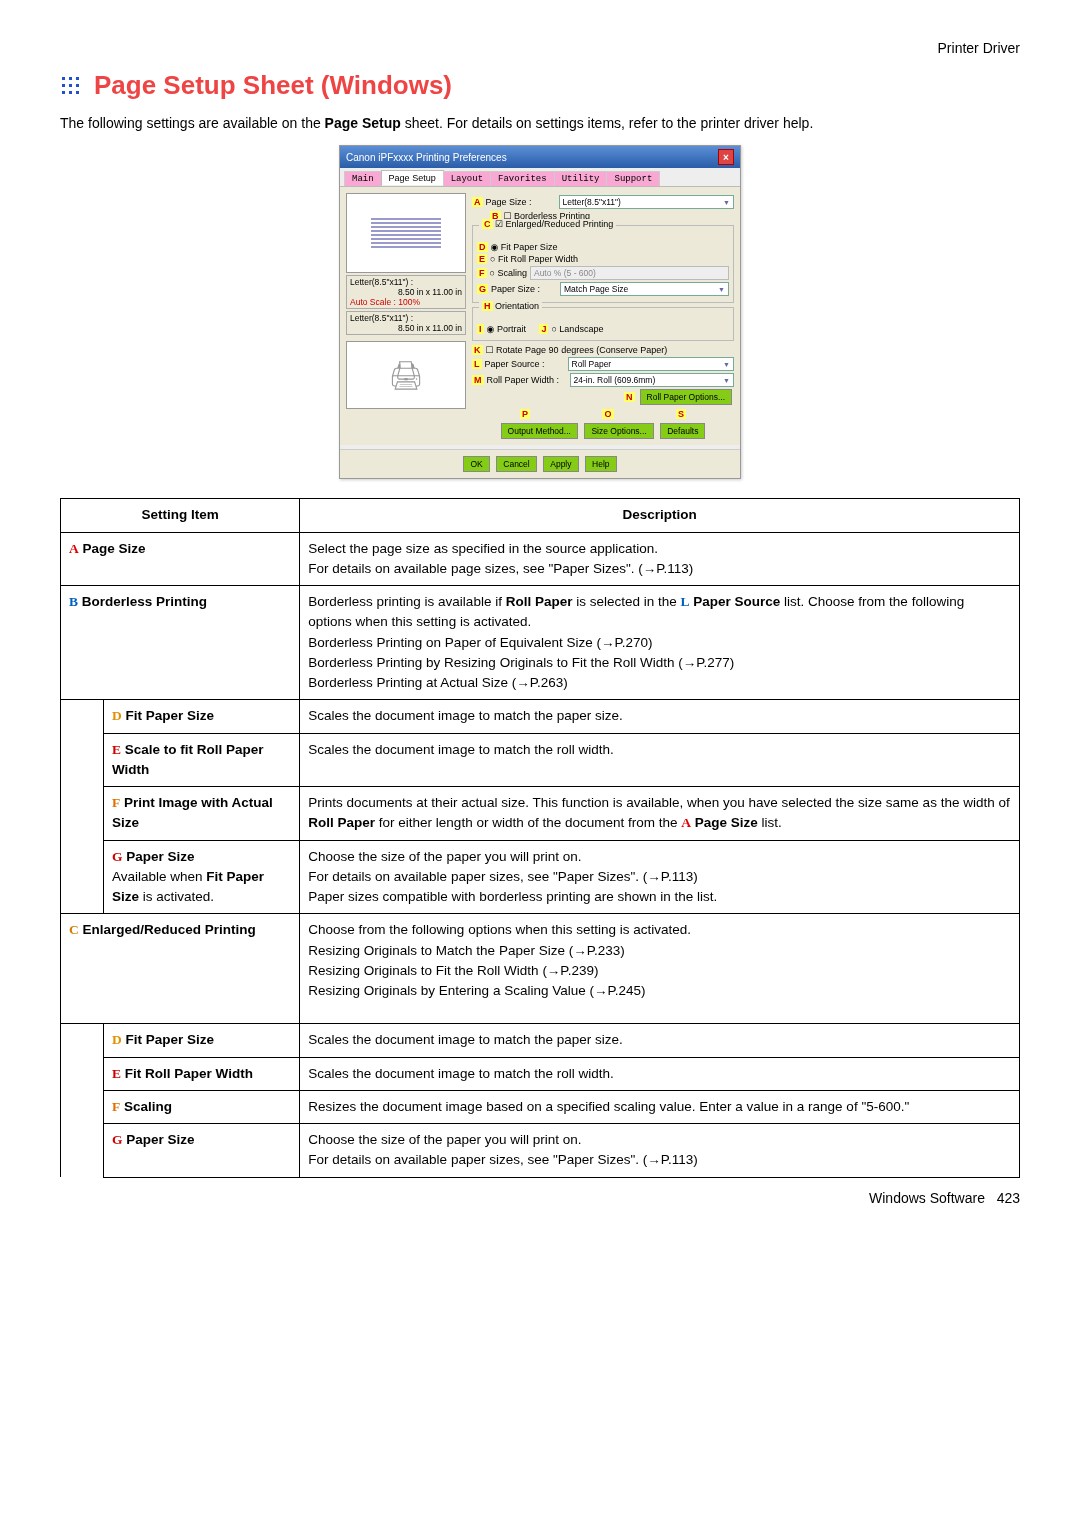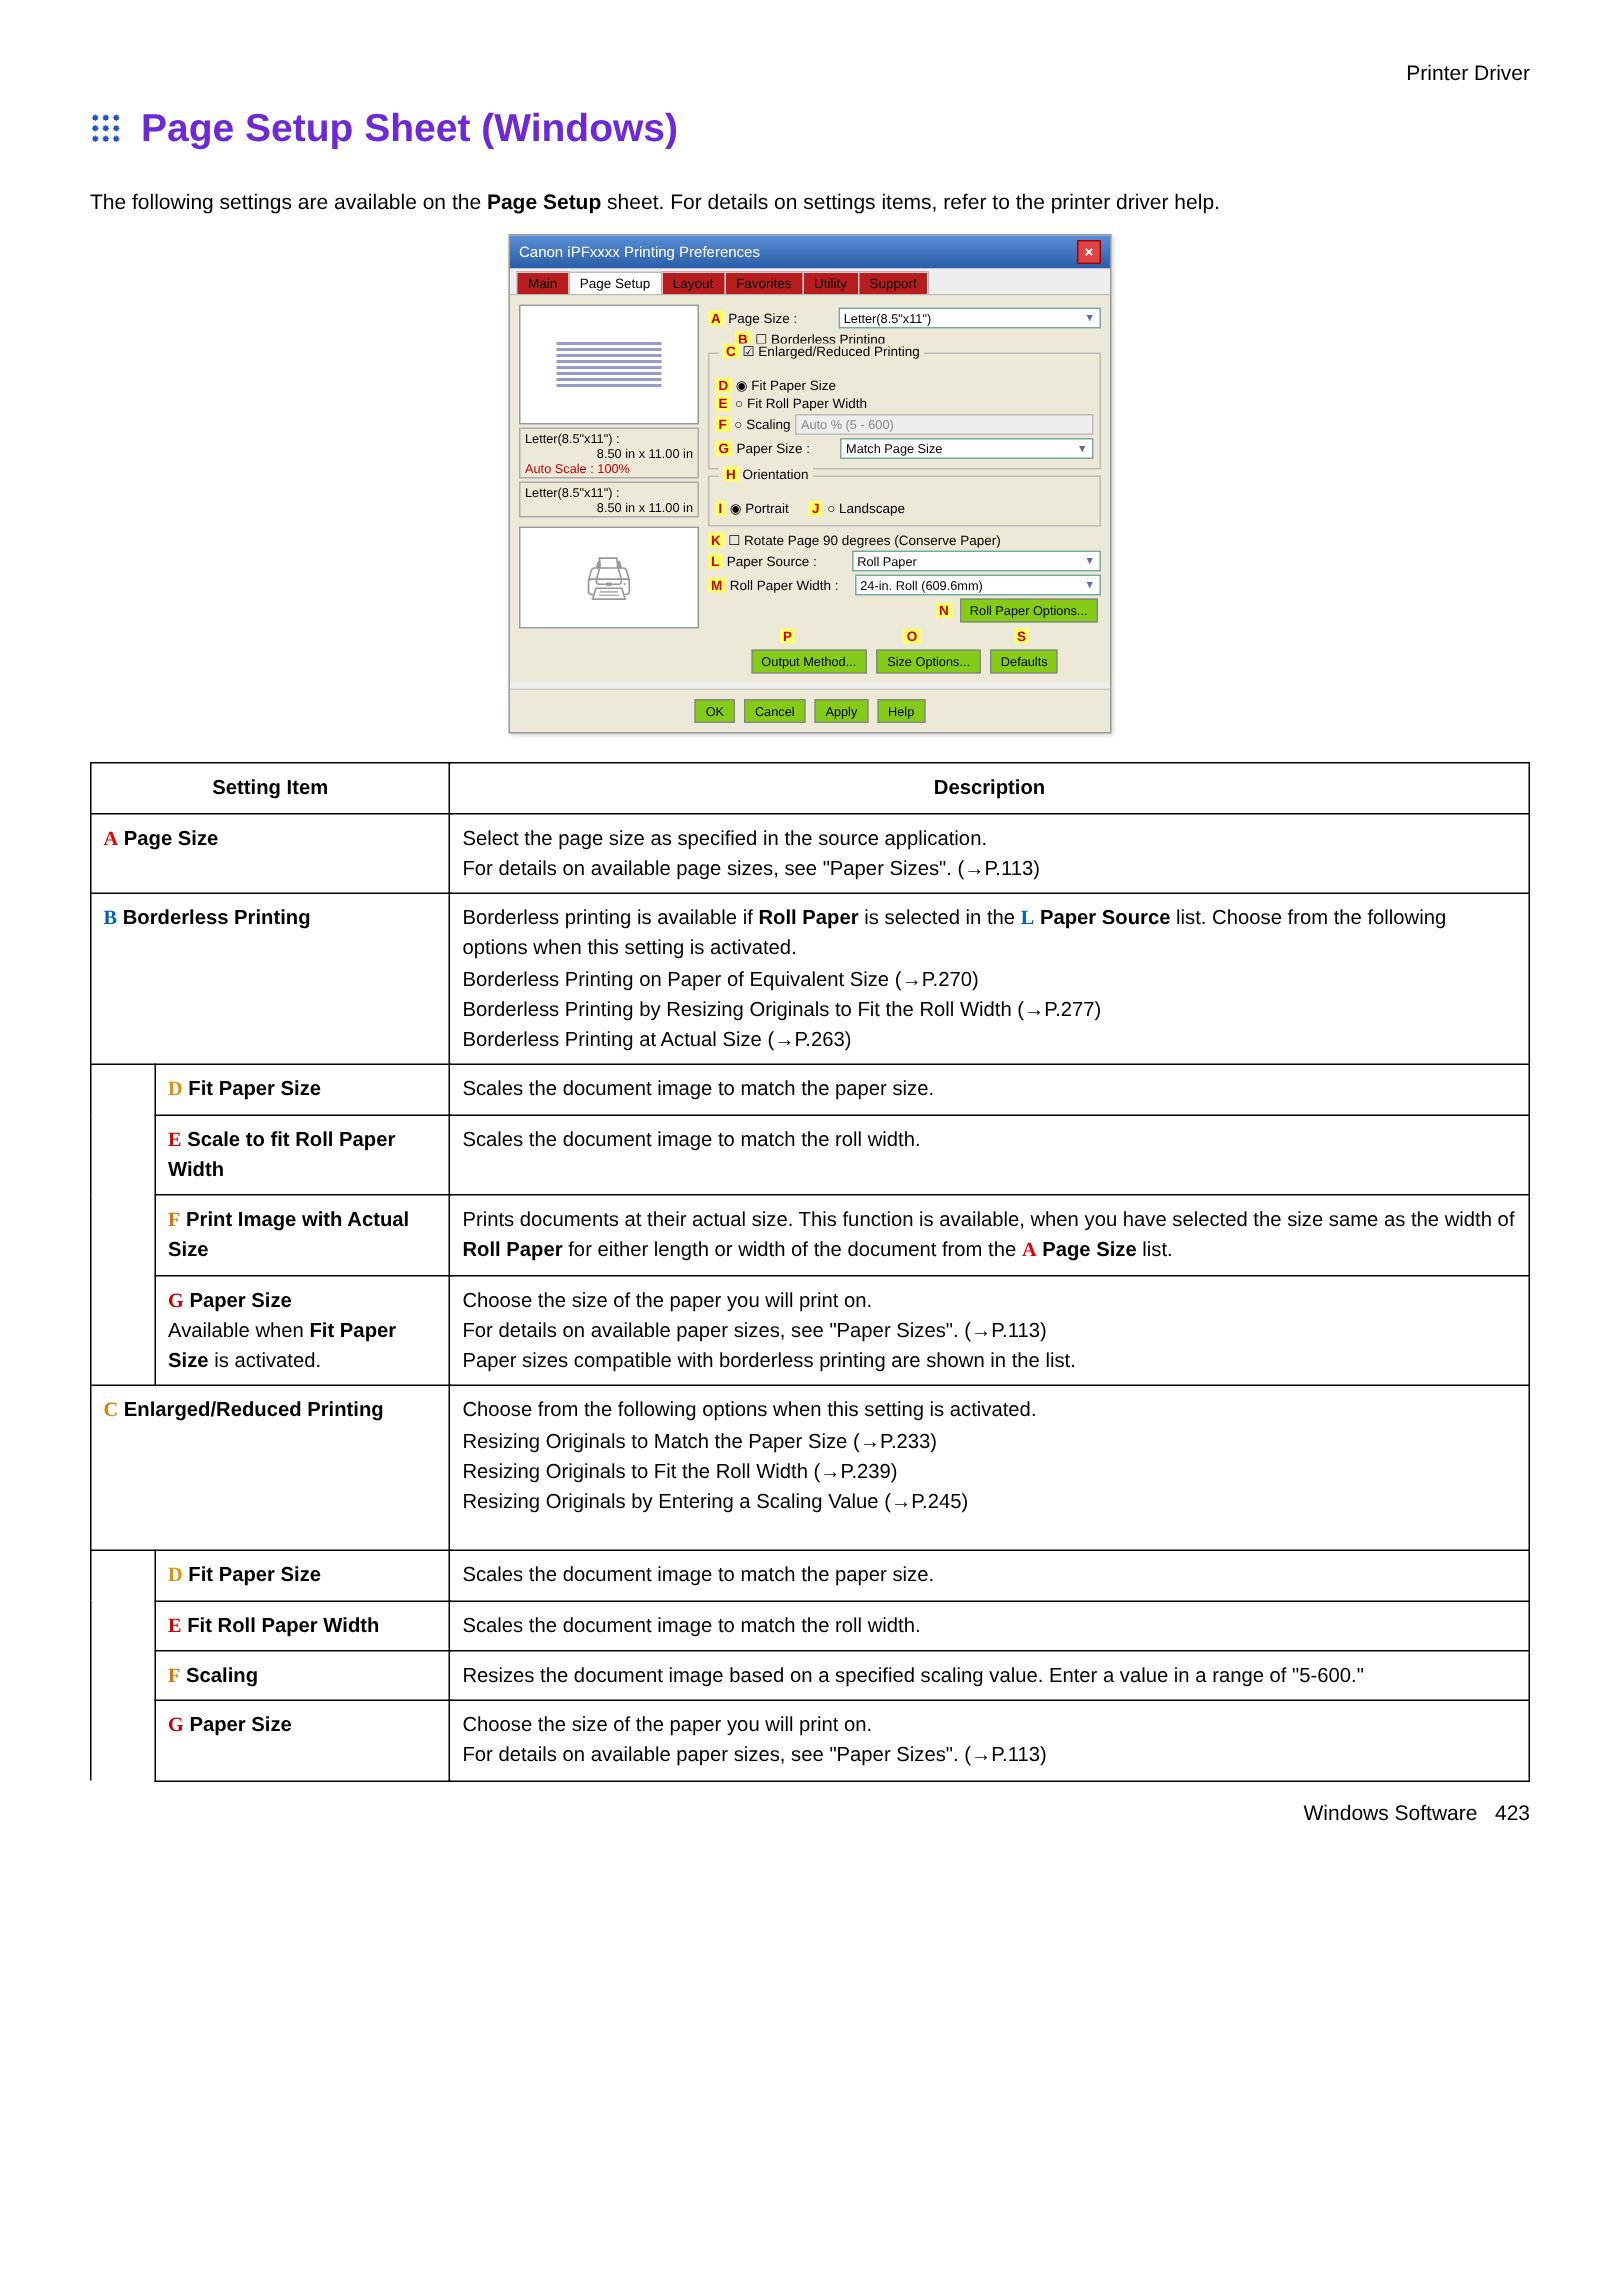--- a/index.html
+++ b/index.html
@@ -12,22 +12,22 @@
     width: 960px;
   }
   .header-right {
     text-align: right;
     font-size: 14px;
     margin-bottom: 14px;
   }
   .title {
     font-size: 26px;
     font-weight: bold;
-    color: #6d28d9;
-    margin-bottom: 23px;
+    color: #ef4444;
+    margin-bottom: 12px;
     padding-left: 34px;
     position: relative;
   }
   .title::before {
     content: "";
     position: absolute;
     left: 0;
     top: 5px;
     width: 22px;
     height: 22px;
@@ -62,21 +62,21 @@
   }
   .ss-close {
     background:#d44;color:#fff;width:14px;height:14px;display:inline-flex;align-items:center;justify-content:center;font-weight:bold;border:1px solid #a00;
   }
   .ss-tabs {
     background:#eee;border-bottom:1px solid #bbb;padding:2px 0 0 4px;
   }
   .ss-tab {
     display:inline-block;padding:2px 7px;border:1px solid #bbb;border-bottom:none;background:#fff;font-size:9px;margin-right:-1px;
   }
-  .ss-tab.inactive { background:#b91c1c;border-color:#ccc;}
+  .ss-tab.inactive { background:#f9a8d4;border-color:#ccc;font-family:Liberation Mono, monospace;}
   .ss-body {
     display:flex;background:#ece9d8;padding:6px;gap:6px;
   }
   .ss-left {
     width:120px;font-size:8.5px;
   }
   .ss-preview {
     border:1px solid #999;background:#fff;height:78px;margin-bottom:2px;display:flex;align-items:center;justify-content:center;
   }
   .ss-prevlines { width:60%;}

